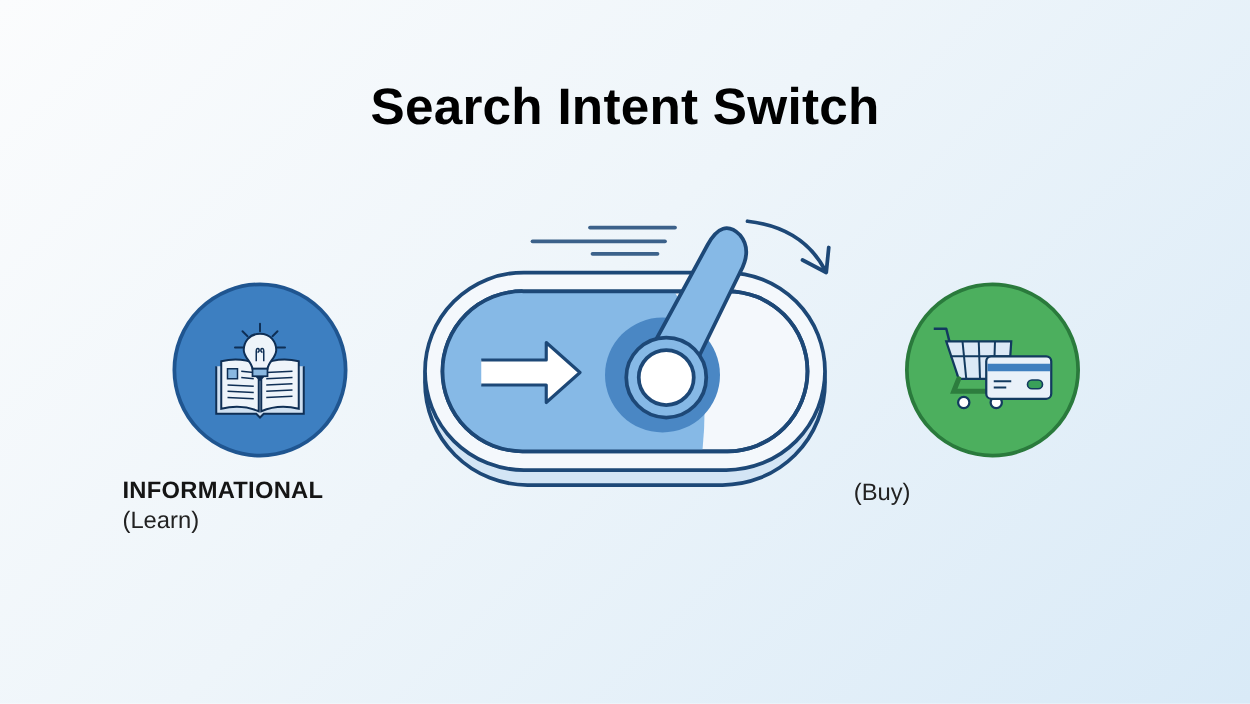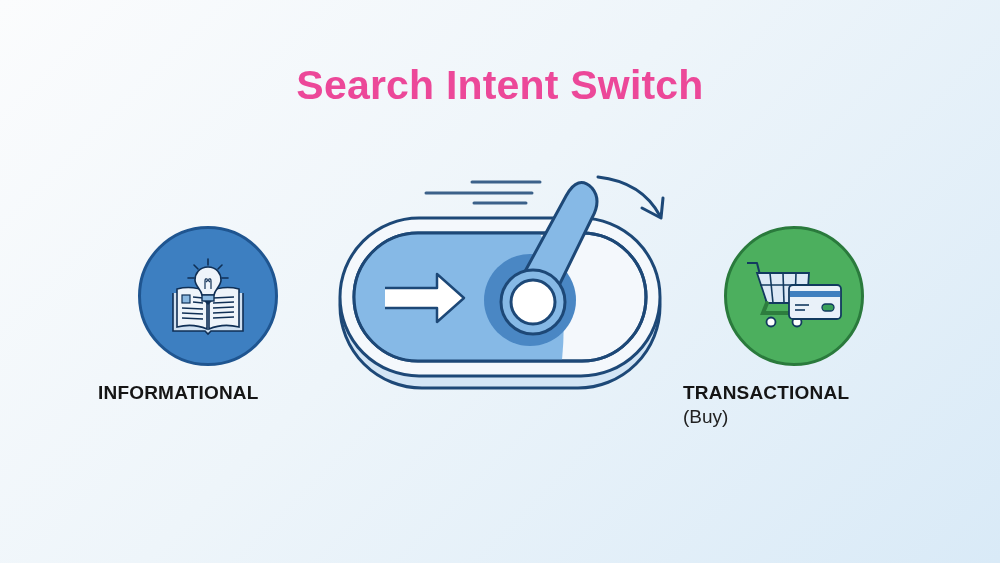--- a/index.html
+++ b/index.html
@@ -3,21 +3,21 @@
   <meta charset="utf-8">
   <style>
     html, body { margin:0; padding:0; }
     body {
       width:1000px; height:563px; overflow:hidden; position:relative;
       background: linear-gradient(135deg, #fbfcfd 0%, #eef5fa 45%, #d9eaf7 100%);
       font-family: "Liberation Sans", sans-serif;
     }
     .title {
       position:absolute; left:0; width:1000px; top:62px; text-align:center;
-      font-size:41px; font-weight:bold; color:#ec4899; letter-spacing:0.2px;
+      font-size:41px; font-weight:bold; color:#000000; letter-spacing:0.2px;
     }
     .circle {
       position:absolute; width:140px; height:140px; border-radius:50%;
       box-sizing:border-box;
     }
     .circle.info { left:138px; top:226px; background:#3d7fc1; border:3px solid #1f5590; }
     .circle.trans { left:724px; top:226px; background:#4caf5e; border:3px solid #2a7a3c; }
     .circle svg { position:absolute; left:0; top:0; }
     .label {
       position:absolute; text-align:left; color:#151515;
@@ -64,20 +64,21 @@
     </g>
 
     <path d="M67 38 C58 38 54 45 54 51 C54 57 60 60 61 66 L73 66 C74 60 80 57 80 51 C80 45 76 38 67 38 Z" fill="#eef4fa" stroke="#0f2f55" stroke-width="1.6"></path>
     <path d="M64 60 L64 52 Q64 49 66 50 Q67 52 65 53 M70 60 L70 52 Q70 49 68 50 Q67 52 69 53" fill="none" stroke="#0f2f55" stroke-width="1.2"></path>
     <rect x="61" y="66" width="12" height="6" fill="#8ab8e0" stroke="#0f2f55" stroke-width="1.4"></rect>
     <path d="M63 72 L71 72 L67 76 Z" fill="#0f2f55"></path>
   </svg>
 </div>
 <div class="label info">
   <div class="main">INFORMATIONAL</div>
+  <div class="sub">(Learn)</div>
 </div>
 
 <div class="switch">
   <svg width="340" height="240" viewBox="0 0 340 240">
 
     <g stroke="#1d4877" stroke-width="3" stroke-linecap="round">
       <line x1="142" y1="22" x2="210" y2="22" opacity="0.85"></line>
       <line x1="96" y1="33" x2="202" y2="33" opacity="0.85"></line>
       <line x1="144" y1="43" x2="196" y2="43" opacity="0.85"></line>
     </g>
@@ -124,15 +125,14 @@
     <circle cx="70" cy="93" r="4.5" fill="#ffffff" stroke="#123a5f" stroke-width="1.8"></circle>
 
     <rect x="62" y="56" width="52" height="34" rx="4" fill="#e9f1f9" stroke="#123a5f" stroke-width="1.8"></rect>
     <rect x="63" y="62" width="50" height="6" fill="#3f7fbf"></rect>
     <line x1="68" y1="76" x2="82" y2="76" stroke="#123a5f" stroke-width="1.6"></line>
     <line x1="68" y1="81" x2="78" y2="81" stroke="#123a5f" stroke-width="1.6"></line>
     <rect x="95" y="75" width="12" height="7" rx="3.5" fill="#3aa05a" stroke="#123a5f" stroke-width="1.3"></rect>
   </svg>
 </div>
 <div class="label trans">
-  <div class="main">TRANSACTIONAL</div>
   <div class="sub">(Buy)</div>
 </div>
 
 </body></html>

